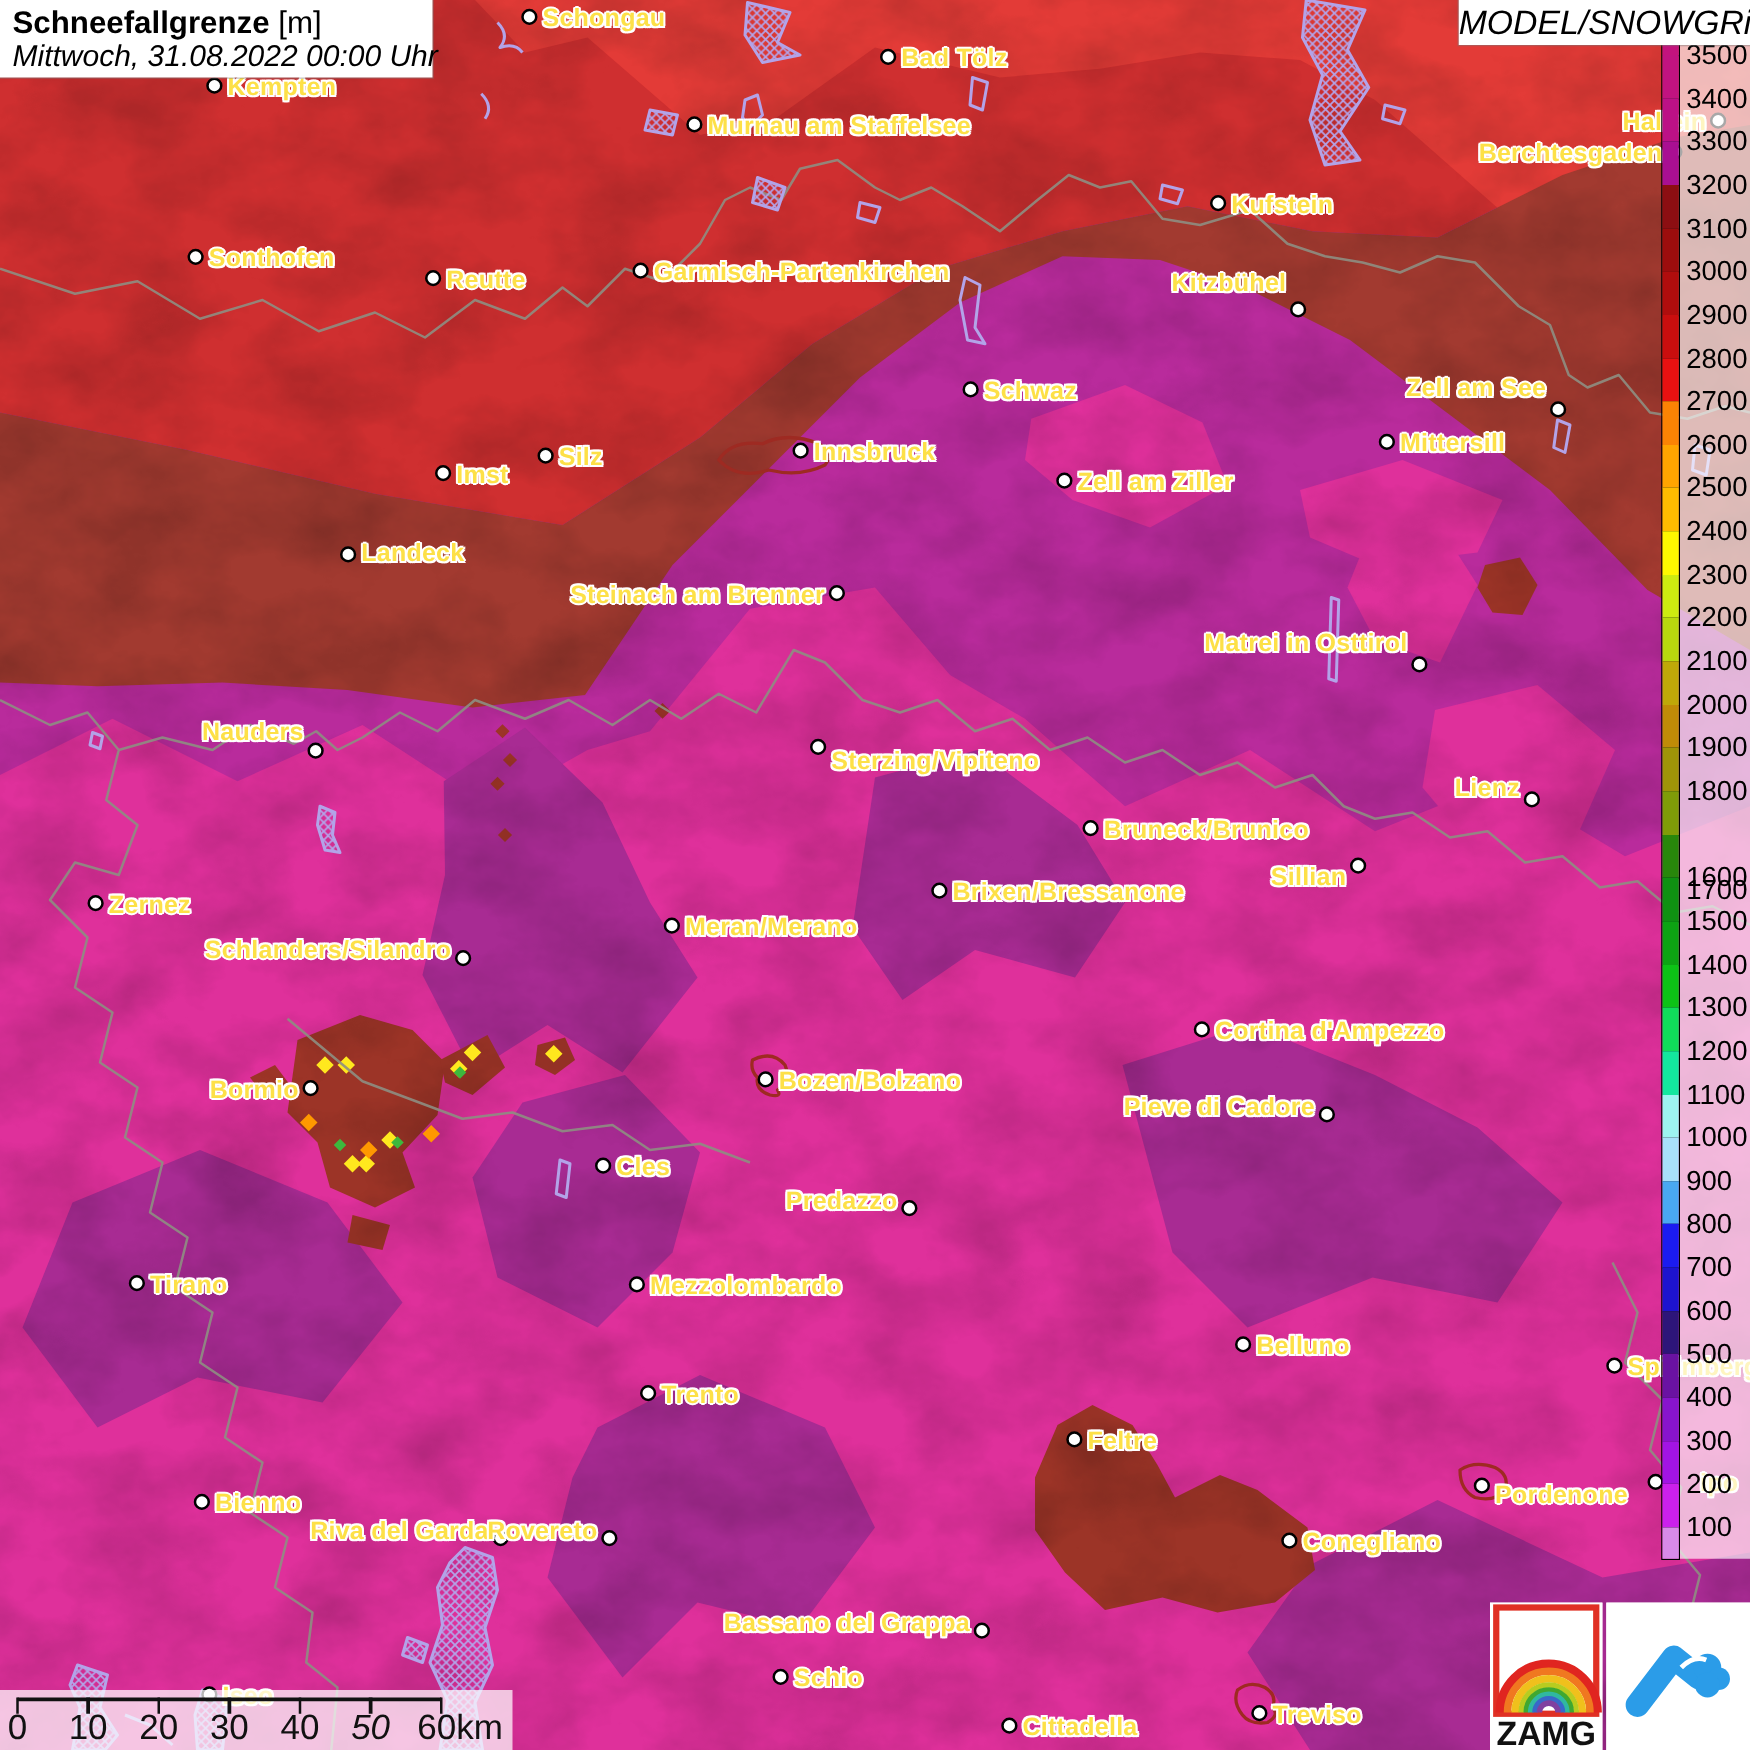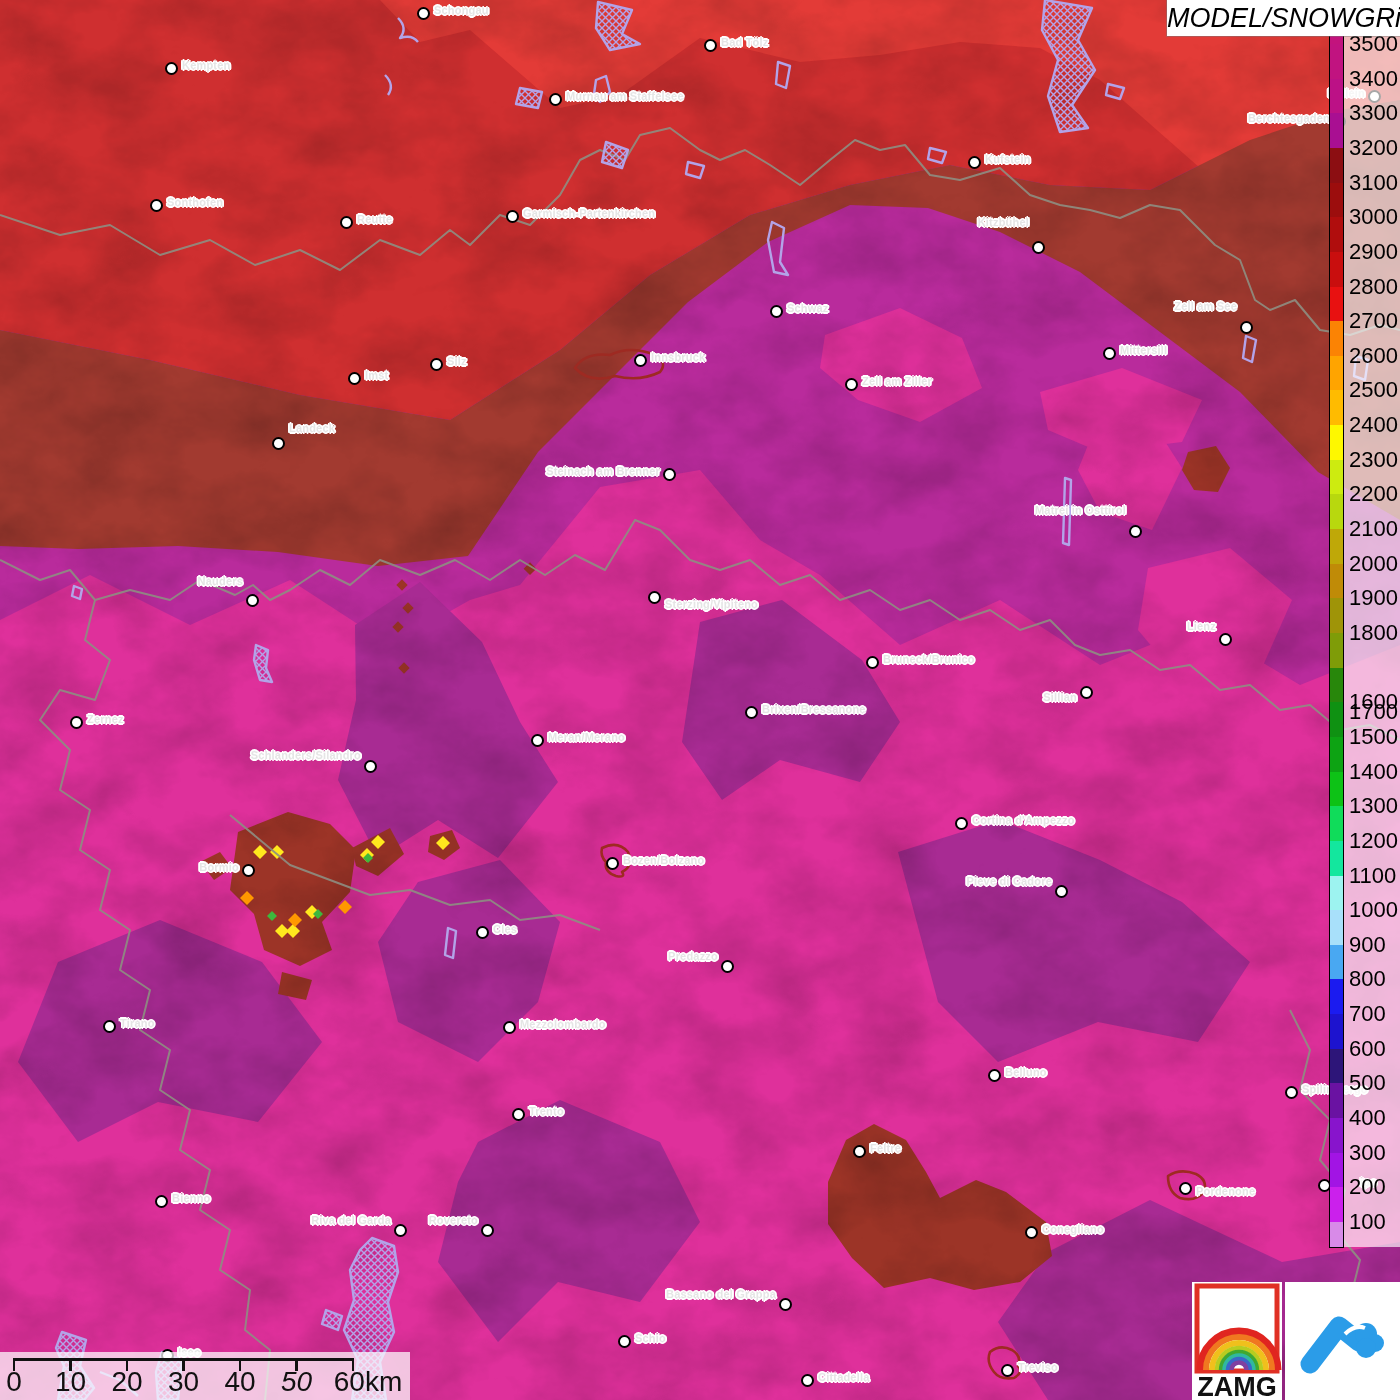--- a/index.html
+++ b/index.html
@@ -3,21 +3,21 @@
 <meta charset="utf-8">
 <style>
   html,body{margin:0;padding:0;background:#444;}
   #stage{position:relative;width:1400px;height:1400px;overflow:hidden;
          font-family:"Liberation Sans","DejaVu Sans",sans-serif;background:#b92b9c;}
   #map-svg{position:absolute;left:0;top:0;z-index:1;}
   
   #cities{position:absolute;inset:0;z-index:5;}
   .dot{position:absolute;width:9px;height:9px;border-radius:50%;
        background:#fff;border:2.6px solid #000;}
-  .clabel{position:absolute;font-size:11px;font-weight:bold;color:#e5e5e5;
+  .clabel{position:absolute;font-size:20px;font-weight:bold;color:#fde047;
        white-space:nowrap;letter-spacing:.2px;
        text-shadow:-1.4px -1.4px 0 #fff,1.4px -1.4px 0 #fff,-1.4px 1.4px 0 #fff,
                    1.4px 1.4px 0 #fff,0 -1.6px 0 #fff,0 1.6px 0 #fff,
                    -1.6px 0 0 #fff,1.6px 0 0 #fff;}
   
   #cb-panel{position:absolute;left:1343px;top:33px;width:57px;height:1214px;
        background:rgba(255,255,255,.66);z-index:10;}
   #cb-strip{position:absolute;left:1329px;top:32px;width:15px;height:1216px;
        border:1px solid #000;box-sizing:border-box;z-index:11;}
   .cb-seg{position:absolute;left:0;right:0;}
@@ -198,21 +198,21 @@
       <div class="clabel" style="top: 344px; left: 1120px;">Mittersill</div>
       <div class="dot" style="left: 430px; top: 358px;"></div>
       <div class="clabel" style="top: 355px; left: 447px;">Silz</div>
       <div class="dot" style="left: 348px; top: 372px;"></div>
       <div class="clabel" style="top: 369px; left: 365px;">Imst</div>
       <div class="dot" style="left: 634px; top: 354px;"></div>
       <div class="clabel" style="top: 351px; left: 651px;">Innsbruck</div>
       <div class="dot" style="left: 845px; top: 378px;"></div>
       <div class="clabel" style="top: 375px; left: 862px;">Zell am Ziller</div>
       <div class="dot" style="left: 272px; top: 437px;"></div>
-      <div class="clabel" style="top: 422px; left: 289px;">Landeck</div>
+      <div class="clabel" style="top: 432px; left: 289px;">Landeck</div>
       <div class="dot" style="left: 663px; top: 468px;"></div>
       <div class="clabel" style="top: 465px; right: 740px;">Steinach am Brenner</div>
       <div class="dot" style="left: 1129px; top: 525px;"></div>
       <div class="clabel" style="top: 504px; right: 274px;">Matrei in Osttirol</div>
       <div class="dot" style="left: 246px; top: 594px;"></div>
       <div class="clabel" style="top: 575px; right: 1157px;">Nauders</div>
       <div class="dot" style="left: 648px; top: 591px;"></div>
       <div class="clabel" style="top: 598px; left: 665px;">Sterzing/Vipiteno</div>
       <div class="dot" style="left: 1219px; top: 633px;"></div>
       <div class="clabel" style="top: 620px; right: 184px;">Lienz</div>
@@ -309,20 +309,25 @@
       <div class="cb-seg" style="top: 946.469px; height: 34.647px; background: rgb(27, 27, 240); border-bottom: 1px solid rgb(17, 17, 17);"></div>
       <div class="cb-seg" style="top: 981.116px; height: 34.647px; background: rgb(29, 19, 207); border-bottom: 1px solid rgb(17, 17, 17);"></div>
       <div class="cb-seg" style="top: 1015.76px; height: 34.647px; background: rgb(45, 21, 121); border-bottom: 1px solid rgb(17, 17, 17);"></div>
       <div class="cb-seg" style="top: 1050.41px; height: 34.647px; background: rgb(106, 18, 162); border-bottom: 1px solid rgb(17, 17, 17);"></div>
       <div class="cb-seg" style="top: 1085.06px; height: 34.647px; background: rgb(136, 20, 204); border-bottom: 1px solid rgb(17, 17, 17);"></div>
       <div class="cb-seg" style="top: 1119.7px; height: 34.647px; background: rgb(162, 20, 228); border-bottom: 1px solid rgb(17, 17, 17);"></div>
       <div class="cb-seg" style="top: 1154.35px; height: 34.647px; background: rgb(203, 32, 236); border-bottom: 1px solid rgb(17, 17, 17);"></div>
       <div class="cb-seg" style="top: 1189px; height: 25.002px; background: rgb(216, 138, 232);"></div>
     </div>
 
+  <div id="titlebox" class="panelbox">
+    <div id="title-line1"><span>Schneefallgrenze</span>
+      <span class="unit">[m]</span></div>
+    <div id="title-line2">Mittwoch, 31.08.2022 00:00 Uhr</div>
+  </div>
 
   <div id="modelbox" class="panelbox">MODEL/SNOWGRiD</div>
 
   <div id="scalebox">
       <div class="sb-line" style="left: 14px; top: 6px; width: 339px; height: 2.5px;"></div>
       <div class="sb-line" style="left: 12.75px; top: 6px; width: 2.5px; height: 13px;"></div>
       <div class="sb-num" style="left: -31px;">0</div>
       <div class="sb-line" style="left: 69.25px; top: 6px; width: 2.5px; height: 13px;"></div>
       <div class="sb-num" style="left: 25.5px;">10</div>
       <div class="sb-line" style="left: 125.75px; top: 6px; width: 2.5px; height: 13px;"></div>

